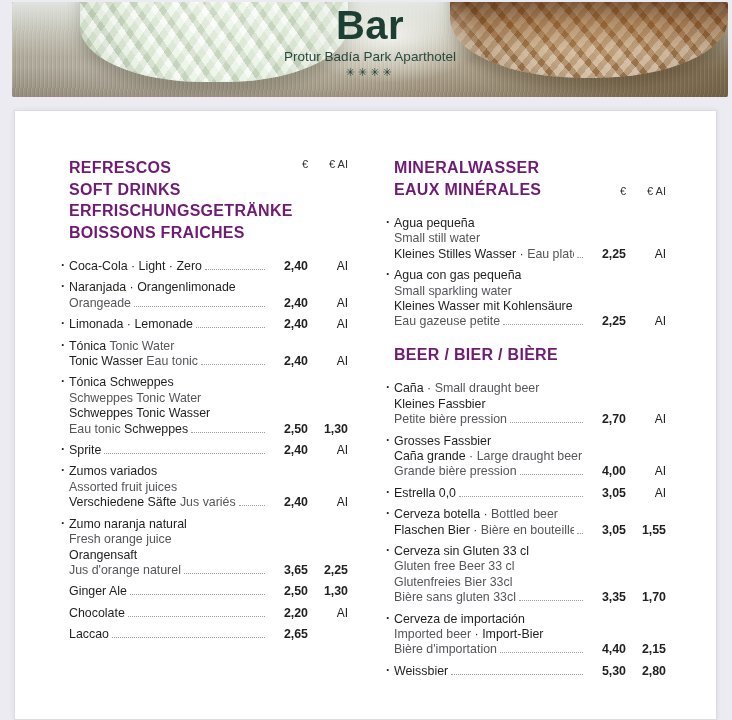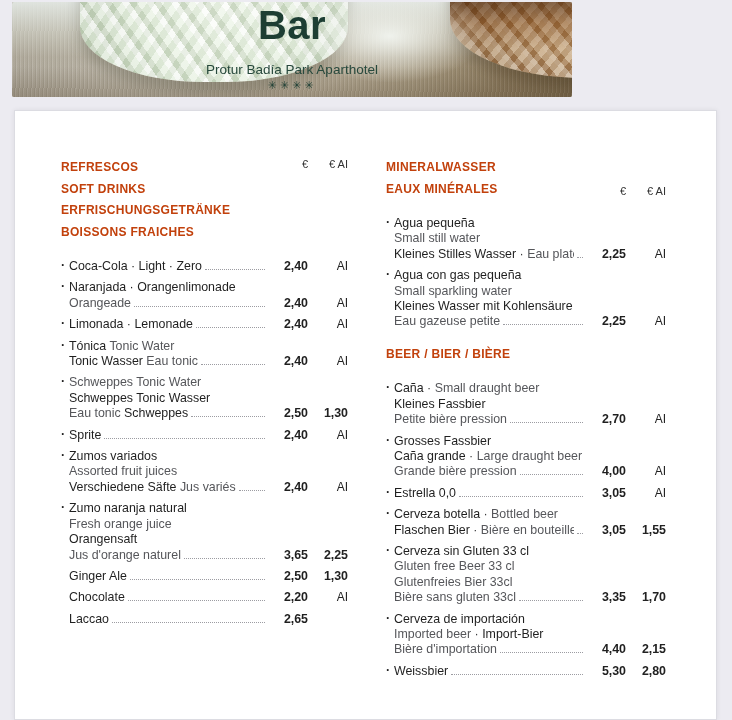--- a/index.html
+++ b/index.html
@@ -2,21 +2,21 @@
 <html><head>
 <meta charset="utf-8">
 <style>
   html,body{margin:0;padding:0;}
   body{
     width:732px;height:720px;position:relative;overflow:hidden;
     background:#ecebf1;
     font-family:"Liberation Sans","DejaVu Sans",sans-serif;
   }
   
-  .hero{position:absolute;left:12px;top:2px;width:560px;height:95px;overflow:hidden;border-radius:2px;background:#bdb7a9;}
+  .hero{position:absolute;left:12px;top:2px;width:716px;height:95px;overflow:hidden;border-radius:2px;background:#bdb7a9;}
   .wood{position:absolute;inset:0;
     background:
       linear-gradient(180deg, rgba(226,231,226,0.95) 0%, rgba(214,216,205,0.55) 32%, rgba(180,175,158,0.2) 58%, rgba(0,0,0,0) 72%),
       linear-gradient(0deg, rgba(82,66,44,0.28) 0%, rgba(0,0,0,0) 32%),
       repeating-linear-gradient(91deg, rgba(88,80,62,0.16) 0 1px, rgba(255,255,255,0.10) 1px 2px, rgba(120,110,90,0.07) 2px 4px),
       linear-gradient(90deg,#b1ab9e 0%,#c3bdaf 28%,#beb5a3 50%,#a89b82 72%,#8c7a5d 88%,#7c6a4d 100%);
   }
   .glow{position:absolute;left:285px;top:-12px;width:185px;height:92px;
     background:radial-gradient(ellipse at center, rgba(242,245,240,0.95) 0%, rgba(242,245,240,0) 72%);}
   .glass-l{position:absolute;left:68px;top:-40px;width:268px;height:120px;border-radius:0 0 46% 46%;
@@ -27,32 +27,32 @@
       radial-gradient(circle at 50% 35%, #f4f8ef 0%, #dde8d6 50%, #c2cfba 75%, #aebfa6 100%);}
   .glass-r{position:absolute;left:438px;top:-46px;width:278px;height:122px;border-radius:0 0 48% 48%;
     box-shadow:0 9px 14px rgba(52,36,16,0.32);
     background:
       linear-gradient(180deg, rgba(32,16,6,0.9) 0%, rgba(74,40,16,0.8) 28%, rgba(140,90,45,0.5) 55%, rgba(200,170,130,0.3) 76%, rgba(222,212,197,0.18) 100%),
       repeating-linear-gradient(50deg, rgba(255,255,255,0.35) 0 5px, rgba(120,70,30,0.3) 5px 11px, rgba(246,236,221,0.35) 11px 18px),
       repeating-linear-gradient(-50deg, rgba(255,255,255,0.3) 0 6px, rgba(90,50,20,0.25) 6px 12px),
       radial-gradient(circle at 50% 30%, #caa06a 0%, #a97c48 45%, #8a6236 70%, #6f4e2a 100%);}
   .hero-text{position:absolute;left:0;right:0;top:0;text-align:center;z-index:5;color:#1d3e33;}
   .hero-title{font-size:40px;font-weight:700;line-height:47px;letter-spacing:0.5px;}
-  .hero-sub{font-size:13.5px;font-weight:500;line-height:15px;margin-top:13px;color:#28493d;}
+  .hero-sub{font-size:13.5px;font-weight:500;line-height:15px;margin-top:0;color:#28493d;}
   .hero-stars{font-size:11px;letter-spacing:3px;margin-top:2px;color:#1d3e33;}
   
   .page{position:absolute;left:14px;top:110px;width:703px;height:610px;box-sizing:border-box;
     background:#fff;border:1px solid #dcdce2;box-shadow:0 0 5px rgba(0,0,0,0.07);overflow:hidden;}
   .content{display:flex;padding:46px 0 0 46px;}
   .col{position:relative;}
   .col-left{width:287px;margin-right:38px;}
   .col-right{width:280px;}
   .sec{margin-bottom:14px;}
   .sec-head{position:relative;margin:0 0 16px 0;}
-  .sec-title{margin-left:0;font-weight:700;font-size:12px;line-height:21.5px;color:#c2410c;letter-spacing:0.3px;}
+  .sec-title{margin-left:8px;font-weight:700;font-size:16px;line-height:21.5px;color:#701a75;letter-spacing:0.3px;}
   .price-head{position:absolute;right:0;display:flex;font-size:11px;color:#333;}
   .price-head.top{top:1px;}
   .price-head.bottom{bottom:3px;}
   .ph1{width:46px;text-align:right;}
   .ph2{width:40px;text-align:right;}
   .item{position:relative;padding-left:8px;margin-bottom:6px;font-size:12.4px;color:#1f1f1f;}
   .bullet{position:absolute;left:0;top:-1px;font-weight:700;color:#1f1f1f;}
   .line{line-height:15.4px;white-space:nowrap;}
   .line.last{display:flex;align-items:baseline;}
   .line.last .txt{flex:0 1 auto;overflow:hidden;}
@@ -128,20 +128,21 @@
             <div class="line"><span class="txt"><span class="sb">Tónica </span><span class="si">Tonic Water</span></span></div>
             <div class="line last">
               <span class="txt"><span class="sb">Tonic Wasser </span><span class="si">Eau tonic</span></span>
               <span class="leader"></span>
               <span class="p1">2,40</span>
               <span class="p2">AI</span>
             </div>
           </div>
           <div class="item">
             <span class="bullet">·</span>
+            <div class="line"><span class="txt"><span class="sb">Tónica Schweppes</span></span></div>
             <div class="line"><span class="txt"><span class="si">Schweppes Tonic Water</span></span></div>
             <div class="line"><span class="txt"><span class="sb">Schweppes Tonic Wasser</span></span></div>
             <div class="line last">
               <span class="txt"><span class="si">Eau tonic </span><span class="sb">Schweppes</span></span>
               <span class="leader"></span>
               <span class="p1">2,50</span>
               <span class="p2 num">1,30</span>
             </div>
           </div>
           <div class="item">

